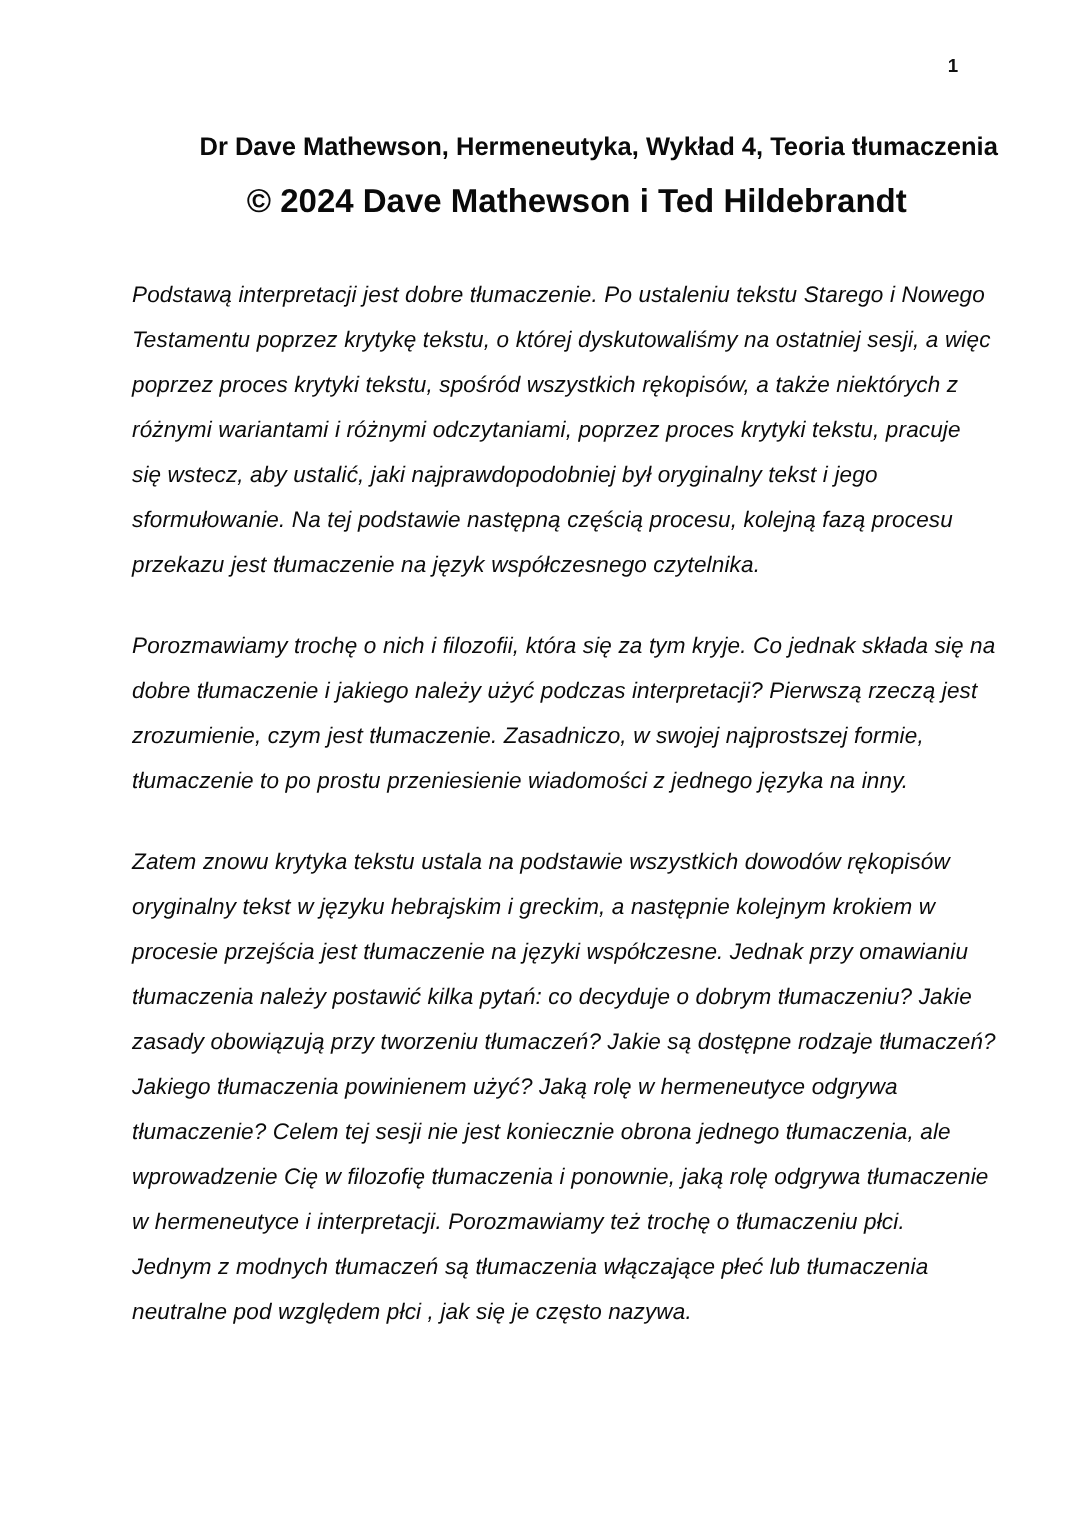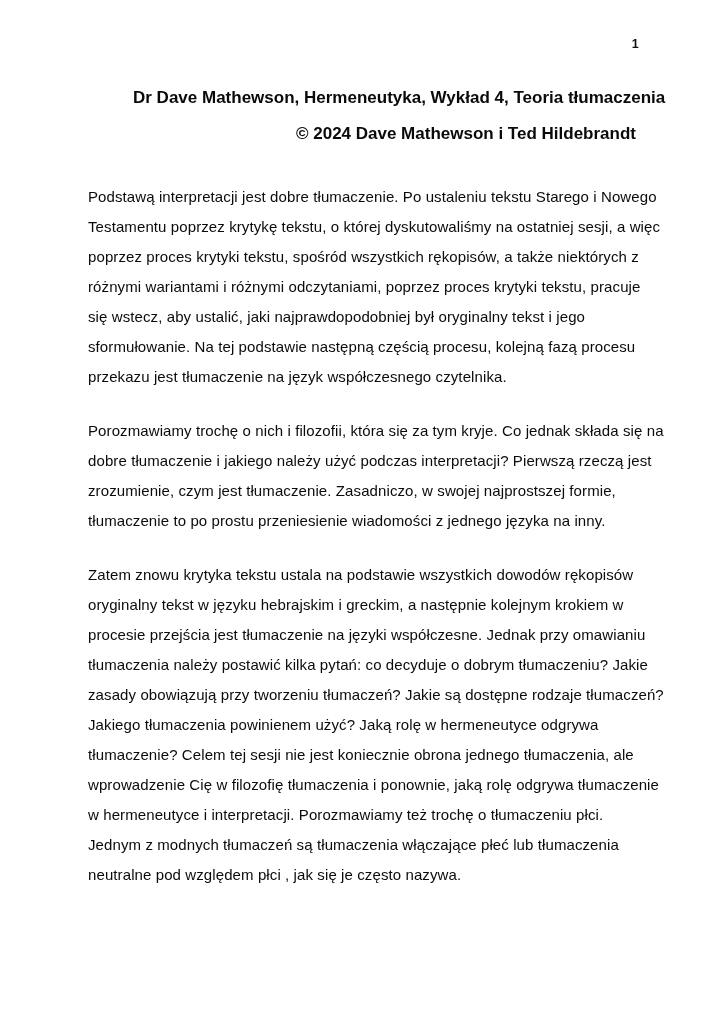--- a/index.html
+++ b/index.html
@@ -41,41 +41,41 @@
 
   .doc-title {
     font-size: 17px;
     font-weight: bold;
     line-height: 36px;
     color: #0a0a0a;
     white-space: nowrap;
   }
 
   .doc-copyright {
-    font-size: 17px;
+    font-size: 22px;
     font-weight: bold;
     line-height: 36px;
     color: #0a0a0a;
     white-space: nowrap;
-    text-align: right;
   }
 
   .body-text {
     position: absolute;
     top: 182px;
     left: 88px;
     width: 600px;
   }
 
   .para {
     font-size: 15px;
     line-height: 30px;
     white-space: pre-line;
     color: #0b0b0b;
     letter-spacing: 0.1px;
+    font-style: italic;
   }
 
   .para + .para {
     margin-top: 24px;
   }
 </style>
 </head>
 <body>
 
 <div class="sheet">

